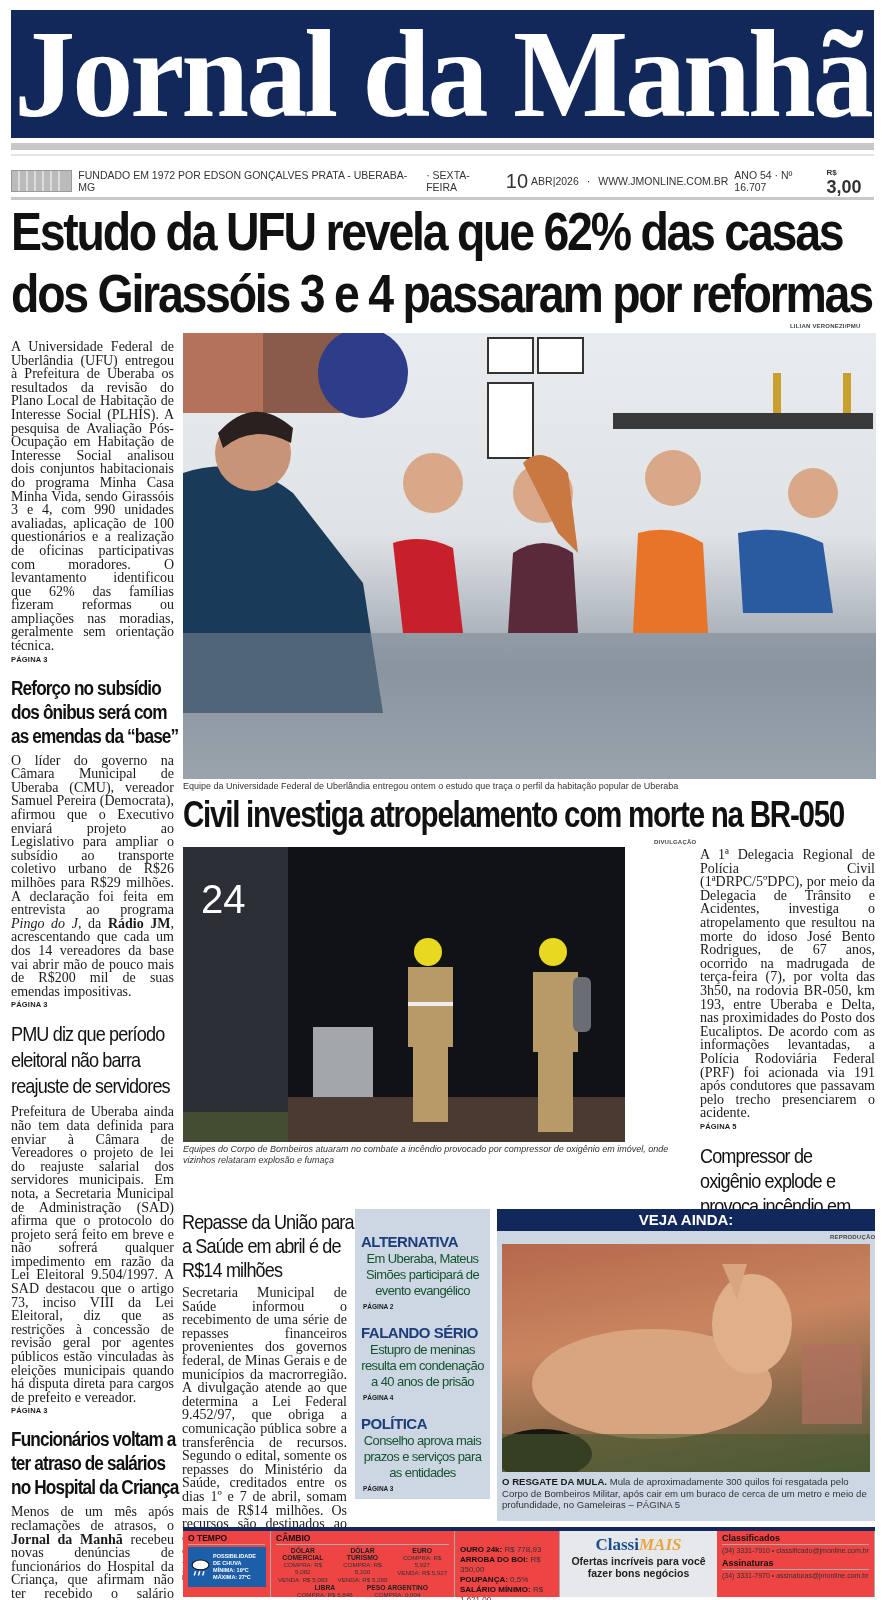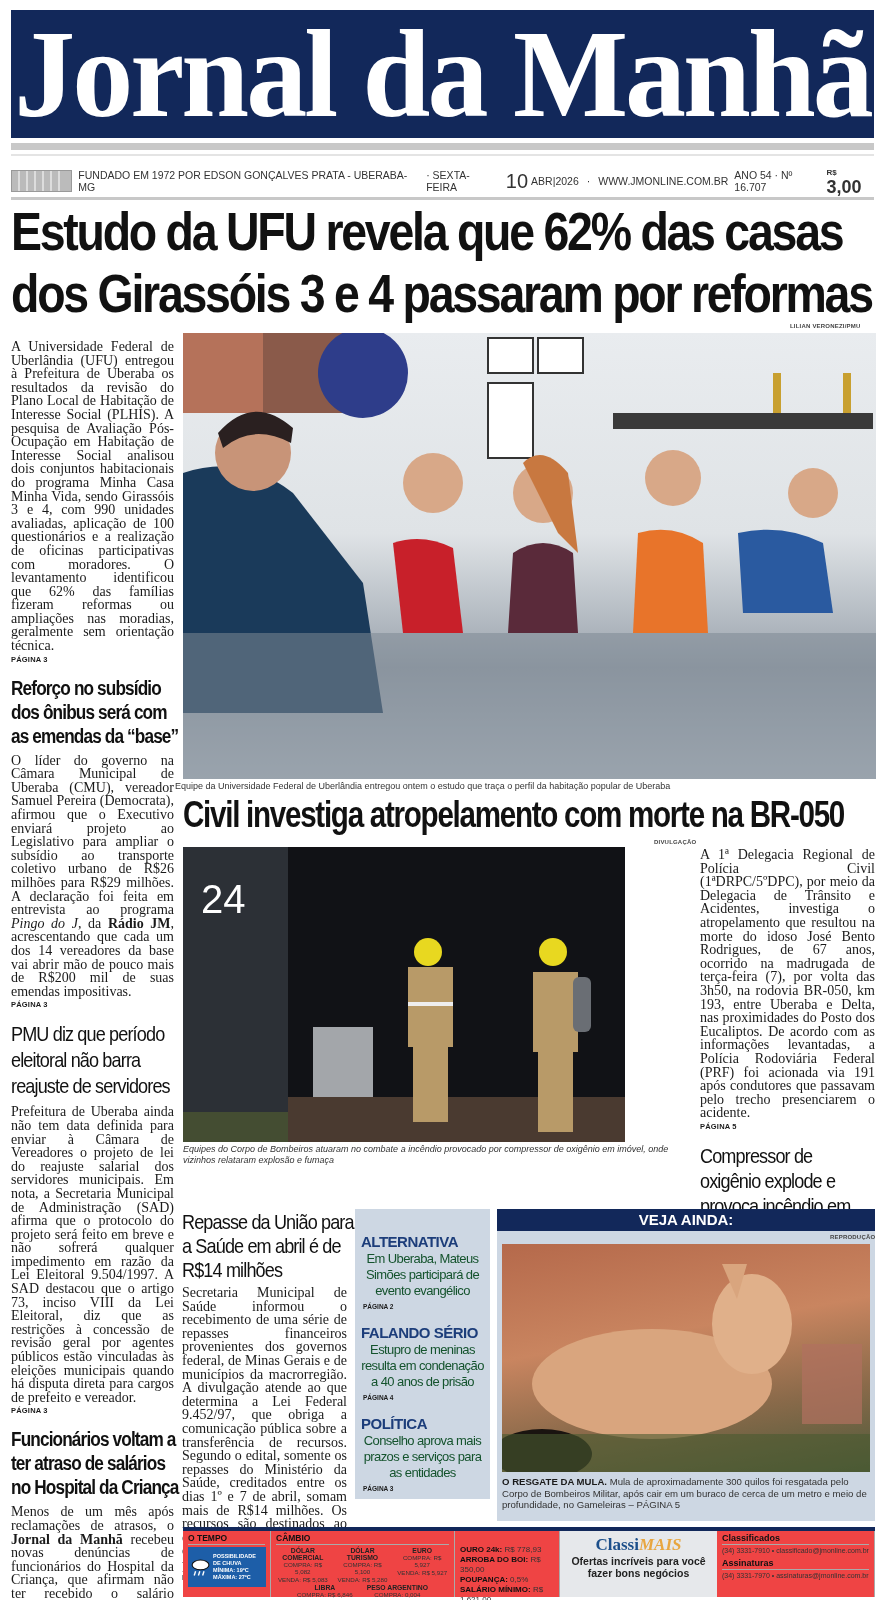--- a/index.html
+++ b/index.html
@@ -120,21 +120,21 @@
     <circle cx="360" cy="160" r="30" fill="#d8a888"></circle>
     <path d="M340 130 Q360 110 385 140 L395 220 L375 200 Z" fill="#c87840"></path>
     <path d="M455 200 Q490 190 520 210 L525 300 L450 300 Z" fill="#e8742a"></path>
     <circle cx="490" cy="145" r="28" fill="#d8a888"></circle>
     <path d="M555 200 Q600 190 640 210 L650 280 L560 280 Z" fill="#2a5aa0"></path>
     <circle cx="630" cy="160" r="25" fill="#d8a888"></circle>
     <rect x="0" y="300" width="693" height="146" fill="#7d8893" opacity="0.55"></rect>
   </svg>
   
 </div>
-<div class="abs caption" style="left:175px; top:781px; width:693px;">Equipe da Universidade Federal de Uberlândia entregou ontem o estudo que traça o perfil da habitação popular de Uberaba</div>
+<div class="abs caption" style="left:183px; top:781px; width:693px;">Equipe da Universidade Federal de Uberlândia entregou ontem o estudo que traça o perfil da habitação popular de Uberaba</div>
 
 <div class="abs sub-headline">Civil investiga atropelamento com morte na BR-050</div>
 <div class="abs credit" style="left:654px; top:839px;">DIVULGAÇÃO</div>
 
 <div class="abs photo2">
   <svg width="510" height="295" viewBox="0 0 510 295">
     <rect x="0" y="0" width="105" height="295" fill="#2c3036"></rect>
     <rect x="445" y="0" width="65" height="295" fill="#2c3036"></rect>
     <rect x="105" y="0" width="340" height="295" fill="#111216"></rect>
     <rect x="105" y="250" width="340" height="45" fill="#4a3a30"></rect>

